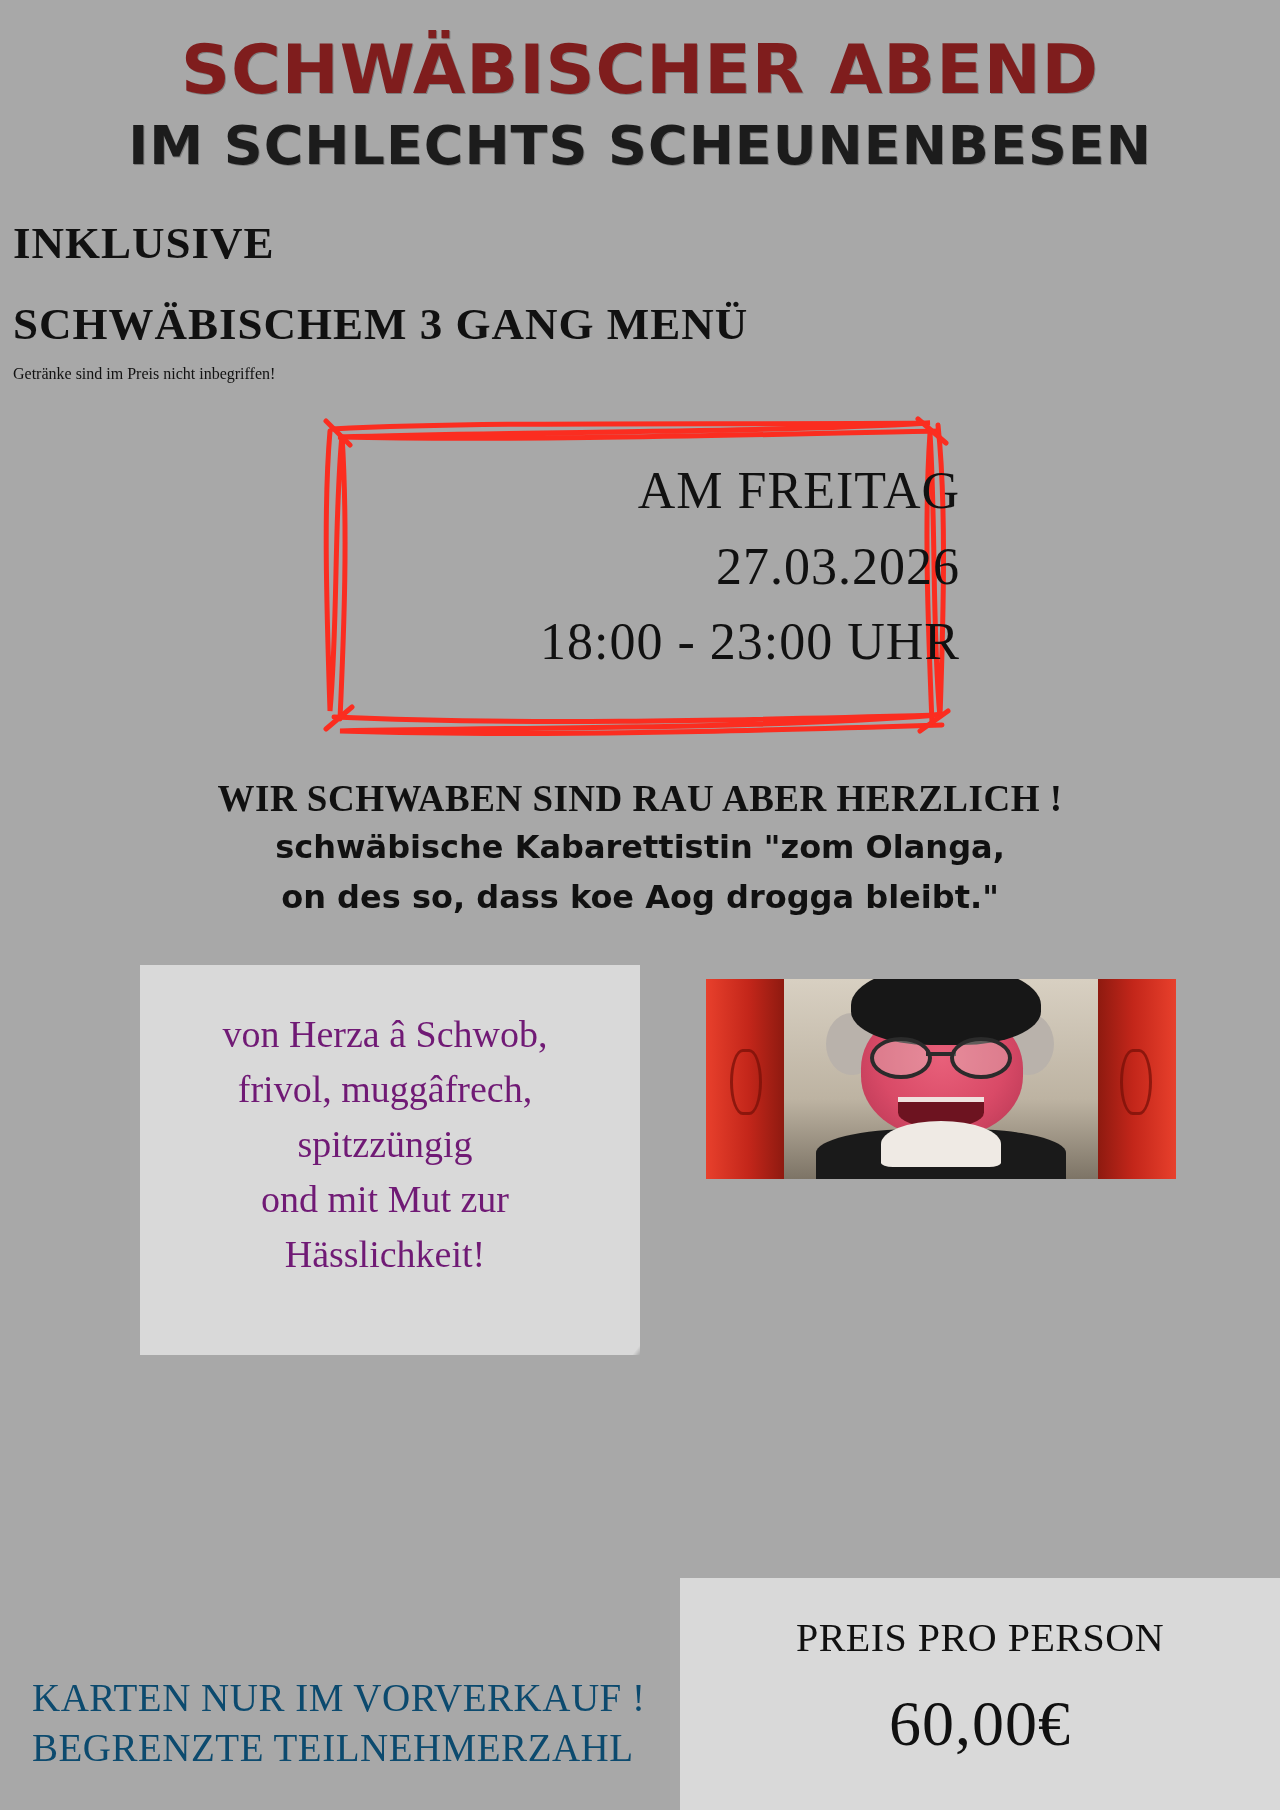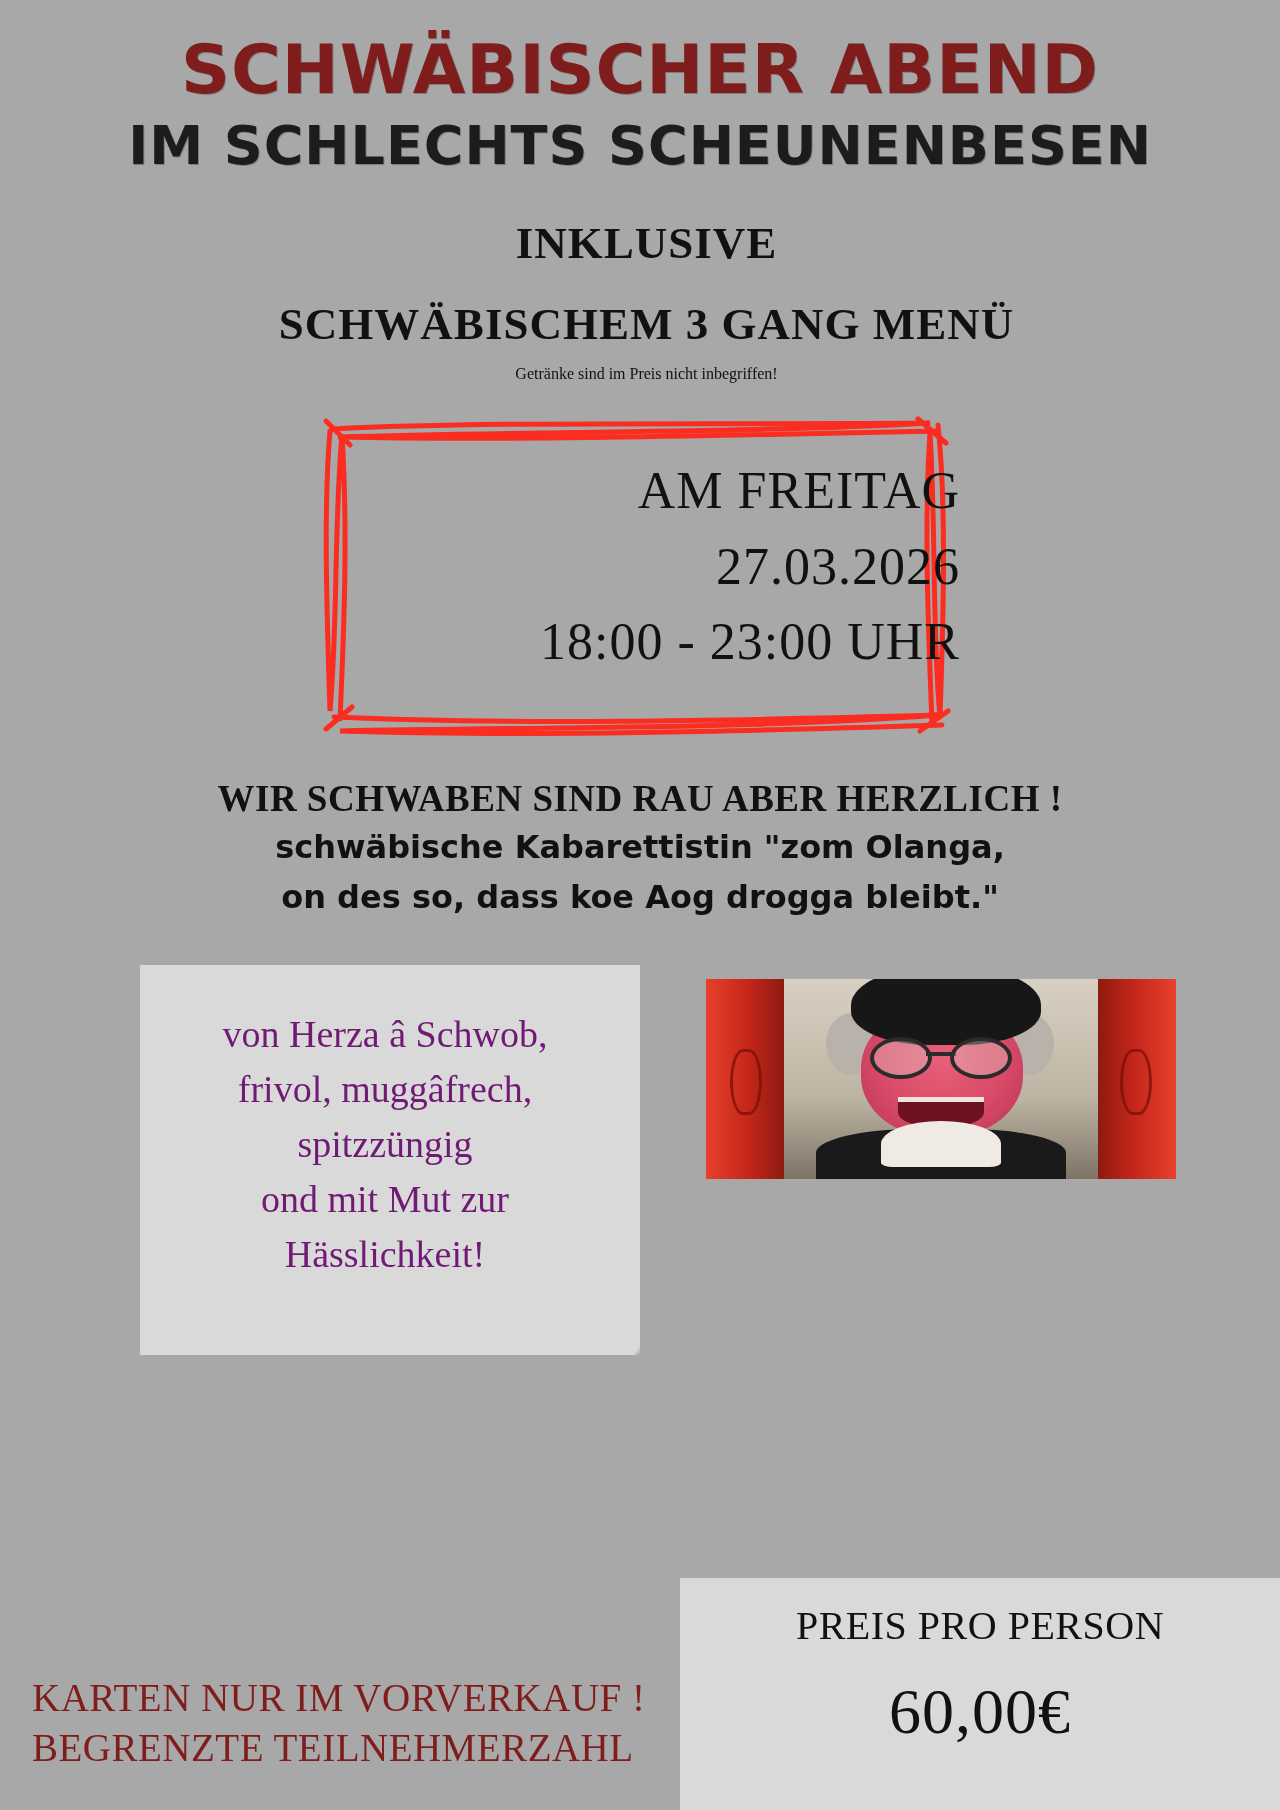--- a/index.html
+++ b/index.html
@@ -44,21 +44,20 @@
     font-size: 54px;
     letter-spacing: 1px;
     line-height: 1.05;
     margin-top: 14px;
     color: #1c1c1c;
     text-transform: uppercase;
     text-shadow: 1px 1px 0 rgba(0,0,0,0.25);
   }
 
   .subhead {
-    text-align: center;
     margin-top: 40px;
     padding-left: 13px;
   }
   .subhead .sub1 {
     font-family: "Liberation Serif", serif;
     font-weight: bold;
     font-size: 45px;
     letter-spacing: 1px;
     line-height: 1.25;
   }
@@ -306,33 +305,33 @@
 
   
   .footer-left {
     position: absolute;
     left: 32px;
     bottom: 36px;
     font-family: "Liberation Serif", serif;
     font-size: 39px;
     line-height: 1.3;
     letter-spacing: 0.5px;
-    color: #7f1d1d;
+    color: #0c4a6e;
   }
 
   .price-box {
     position: absolute;
     right: 0;
     bottom: 0;
     width: 600px;
     height: 232px;
     background: #d9d9d9;
     text-align: center;
     box-sizing: border-box;
-    padding-top: 24px;
+    padding-top: 36px;
   }
   .price-box .label {
     font-family: "Liberation Serif", serif;
     font-size: 40px;
     letter-spacing: 0.5px;
   }
   .price-box .amount {
     font-family: Liberation Serif, serif;
     font-size: 64px;
     margin-top: 26px;

